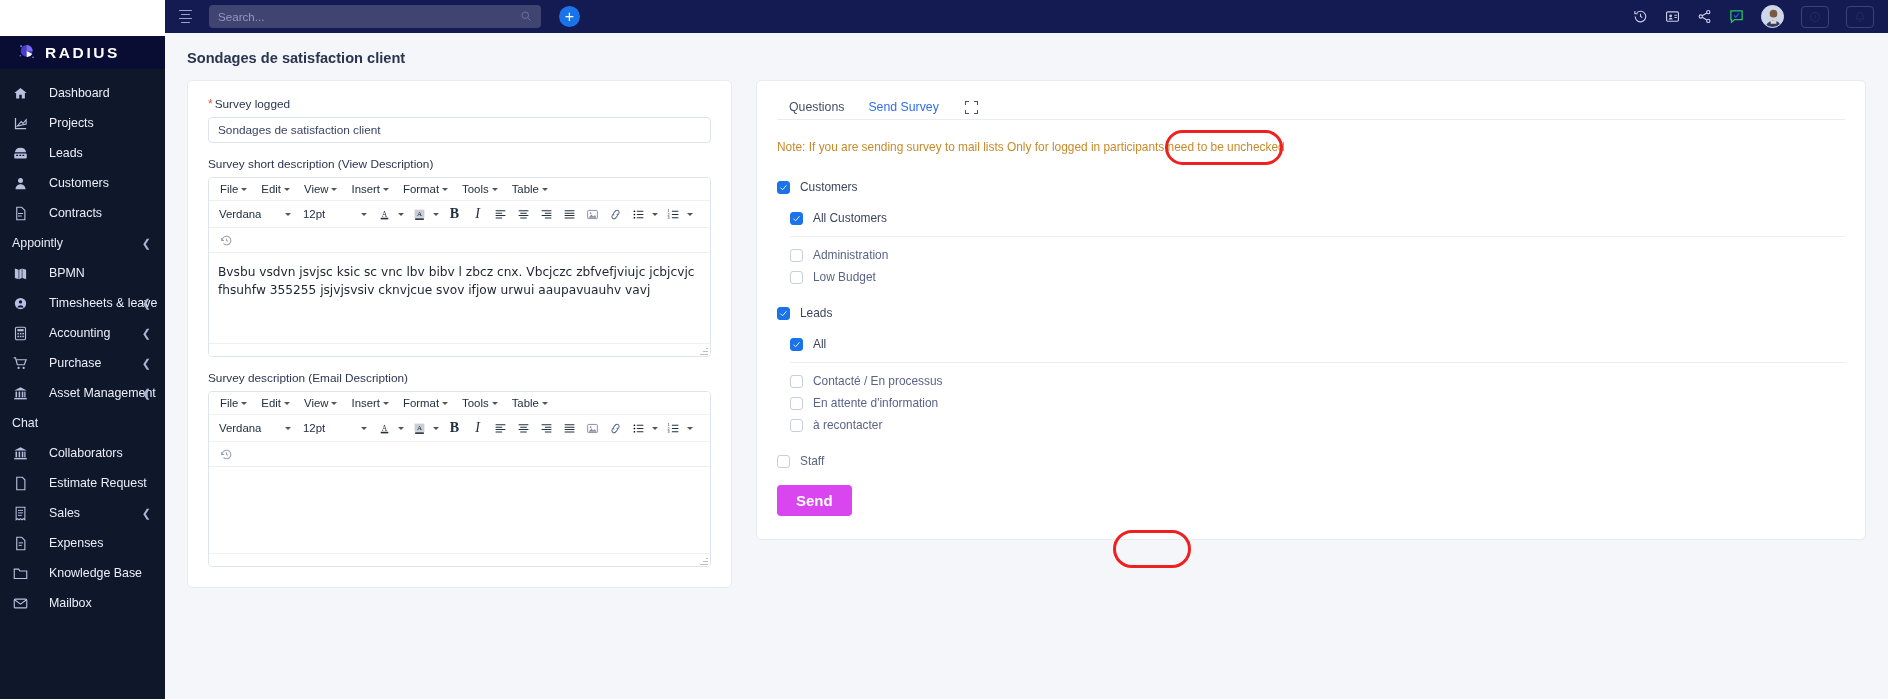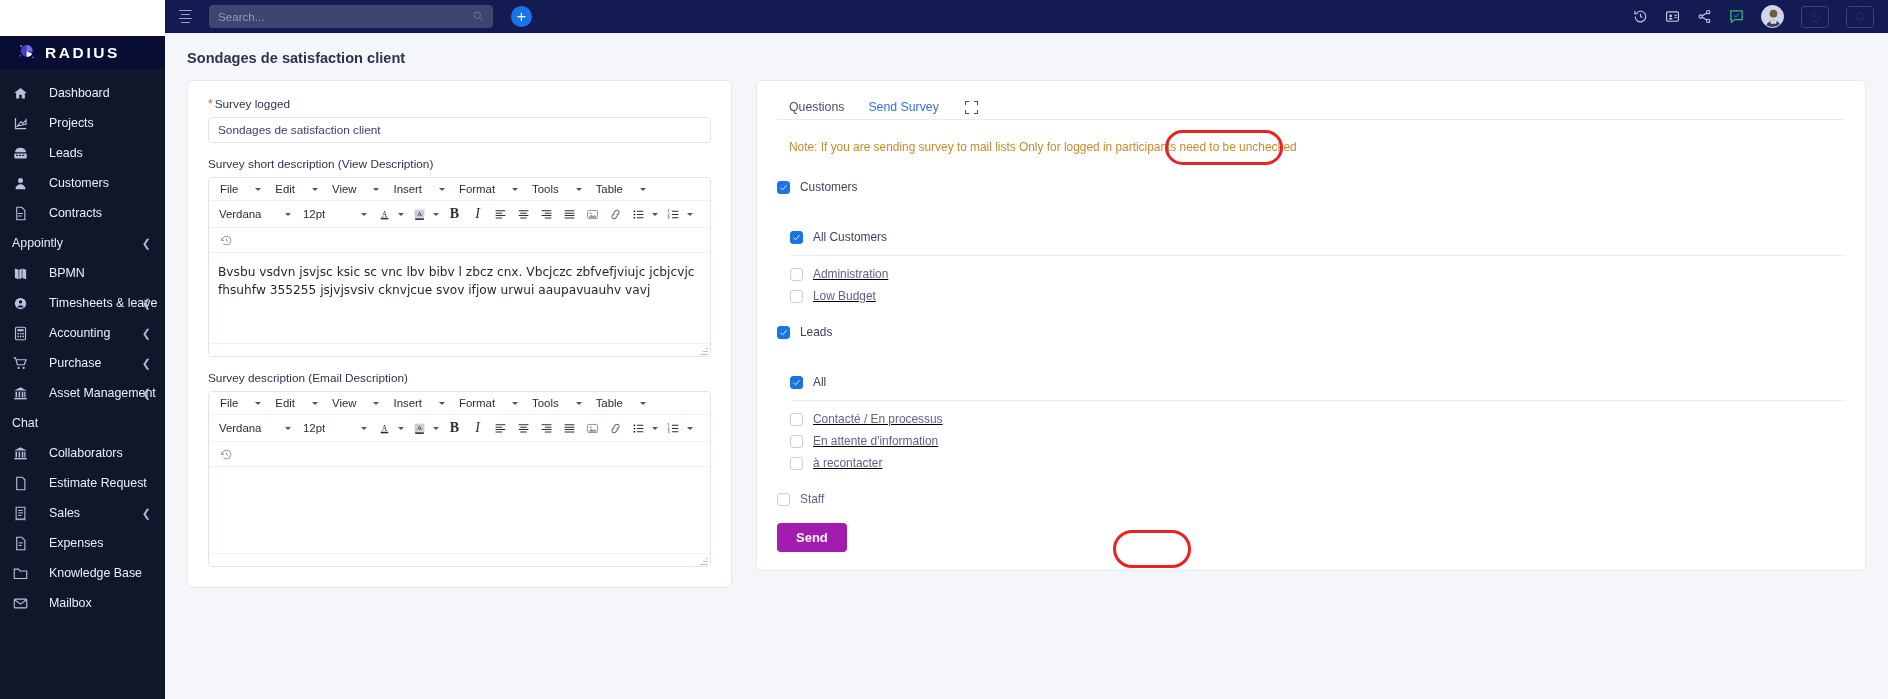--- a/index.html
+++ b/index.html
@@ -47,21 +47,21 @@
     height: 33px; background: #141a52;
     display: flex; align-items: center; padding: 0 14px; gap: 12px;
   }
   .hamburger { width: 14px; display: flex; flex-direction: column; gap: 2.5px; cursor: pointer; margin-right: 4px;}
   .hamburger i { display:block; height: 1.6px; background: #9aa2c8; border-radius: 1px;}
   .hamburger i:nth-child(1){width:13px}
   .hamburger i:nth-child(2){width:9px;margin-left:2px}
   .hamburger i:nth-child(3){width:13px}
   .hamburger i:nth-child(4){width:9px;margin-left:2px}
   .searchbox {
-    width: 284px; height: 23px; background: #3f4570; border-radius: 4px;
+    width: 332px; height: 23px; background: #3f4570; border-radius: 4px;
     display: flex; align-items: center; padding: 0 9px; position: relative;
   }
   .searchbox input {
     border: 0; background: transparent; outline: none; flex: 1;
     color: #cfd4ea; font-size: 11.6px; font-family: inherit;
   }
   .searchbox input::placeholder { color: #9199c2; }
   .search-ic svg { width: 12px; height: 12px; stroke: #6b739c; fill: none; stroke-width: 2; }
   .plusbtn {
     width: 21px; height: 21px; border-radius: 50%; background: #1a73e8;
@@ -107,21 +107,21 @@
   .spacer-14 { height: 14px; }
 
   
   .tmce { border: 1px solid #dfe4ec; border-radius: 4px; overflow: hidden; background:#fff;}
   .tmce-menubar {
     display: flex; align-items: center; gap: 2px; height: 23px;
     padding: 0 5px; border-bottom: 1px solid #eef0f4; background: #fff;
   }
   .tmce-menu {
     font-size: 11.4px; color: #222f3e; padding: 2px 6px; border-radius: 3px;
-    cursor: pointer; display: flex; align-items: center; gap: 17px;
+    cursor: pointer; display: flex; align-items: center; gap: 3px;
   }
   .caret { width: 0; height: 0; border-left: 3px solid transparent; border-right: 3px solid transparent; border-top: 3.5px solid #555; display:inline-block; }
   .tmce-toolbar {
     display: flex; align-items: center; gap: 2px; min-height: 27px;
     padding: 2px 5px; border-bottom: 1px solid #eef0f4; background: #fff; flex-wrap: nowrap;
   }
   .tb-select {
     display: flex; align-items: center; justify-content: space-between;
     font-size: 11.4px; color: #222f3e; padding: 3px 5px; border-radius: 3px;
     cursor: pointer; gap: 8px;
@@ -156,40 +156,40 @@
     font-size: 12.3px; color: #444e68; padding: 5px 12px; cursor: pointer;
   }
   .tab.active { color: #2f6fed; }
   .expand-ic { margin-left: 14px; cursor: pointer; position: relative; width: 13px; height: 13px; }
   .expand-ic i { position: absolute; width: 4px; height: 4px; border-color: #46506b; border-style: solid; border-width: 0; }
   .expand-ic i:nth-child(1){ top:0; left:0; border-top-width:1.6px; border-left-width:1.6px;}
   .expand-ic i:nth-child(2){ top:0; right:0; border-top-width:1.6px; border-right-width:1.6px;}
   .expand-ic i:nth-child(3){ bottom:0; left:0; border-bottom-width:1.6px; border-left-width:1.6px;}
   .expand-ic i:nth-child(4){ bottom:0; right:0; border-bottom-width:1.6px; border-right-width:1.6px;}
   .tabs-rule { height: 1px; background: #e8ebf1; margin-top: 0px; }
-  .note { font-size: 11.9px; color: #c78a2a; margin: 20px 0 22px 12px; }
+  .note { font-size: 11.9px; color: #c78a2a; margin: 20px 0 22px 0; }
 
   .chk-row { display: flex; align-items: center; gap: 10px; height: 22px; }
-  .chk-row.indent1 { padding-left: 13px; margin-top: 19px; }
-  .chk-row.indent2 { padding-left: 13px; text-decoration: underline; }
+  .chk-row.indent1 { padding-left: 13px; }
+  .chk-row.indent2 { padding-left: 13px; }
   .cbox {
     width: 13px; height: 13px; border-radius: 3px; border: 1.3px solid #c8cedb;
     background: #fff; display: flex; align-items: center; justify-content: center;
     cursor: pointer; flex: none;
   }
   .cbox.checked { background: #1a73e8; border-color: #1a73e8; }
   .cbox.checked svg { width: 9px; height: 9px; stroke: #fff; fill: none; stroke-width: 2.4; }
   .chk-label { font-size: 11.9px; color: #3c4560; }
   .chk-label.muted { color: #5a6486; }
   .divider { height: 1px; background: #eceef3; margin: 7px 0 7px 13px; }
   .group-gap { height: 14px; }
 
   .send-btn {
-    background: #a21caf; color: #fff; border: 0; border-radius: 4px;
-    font-size: 13px; font-weight: bold; padding: 7px 19px; cursor: pointer;
+    background: #d946ef; color: #fff; border: 0; border-radius: 4px;
+    font-size: 15px; font-weight: bold; padding: 7px 19px; cursor: pointer;
     font-family: inherit;
   }
   
   .anno {
     position: absolute; border: 3.4px solid #ef2020; border-radius: 999px;
     pointer-events: none;
   }
 </style>
 </head>
 <body>

